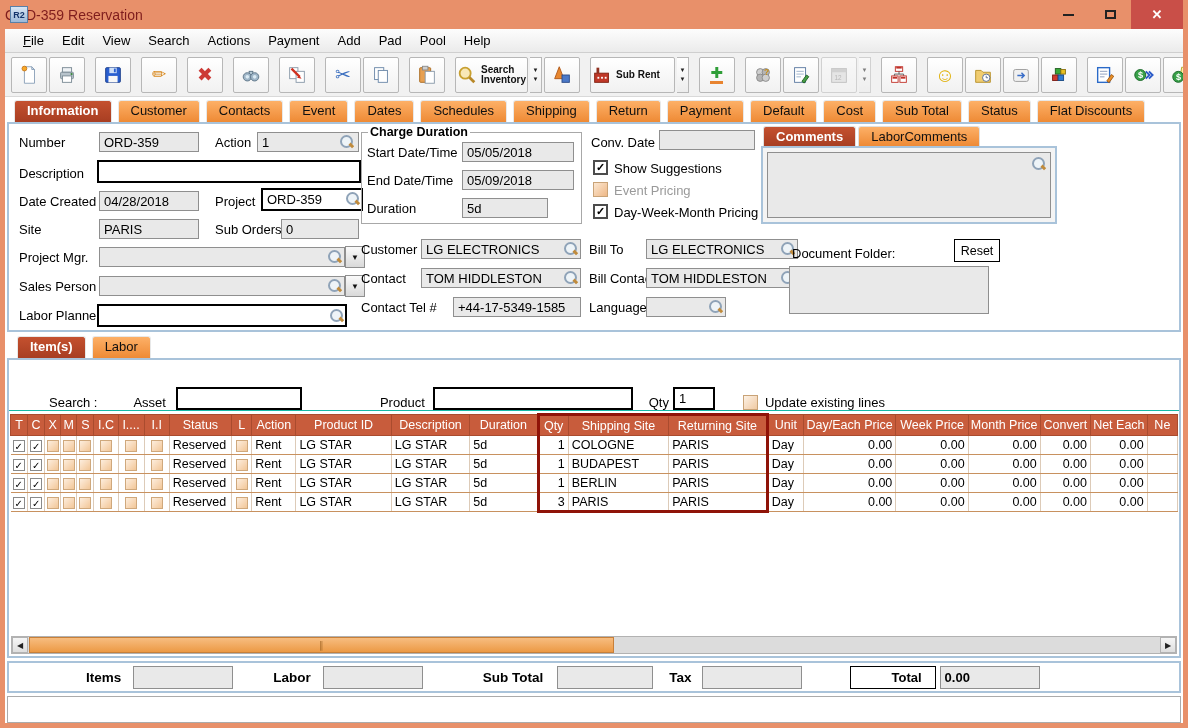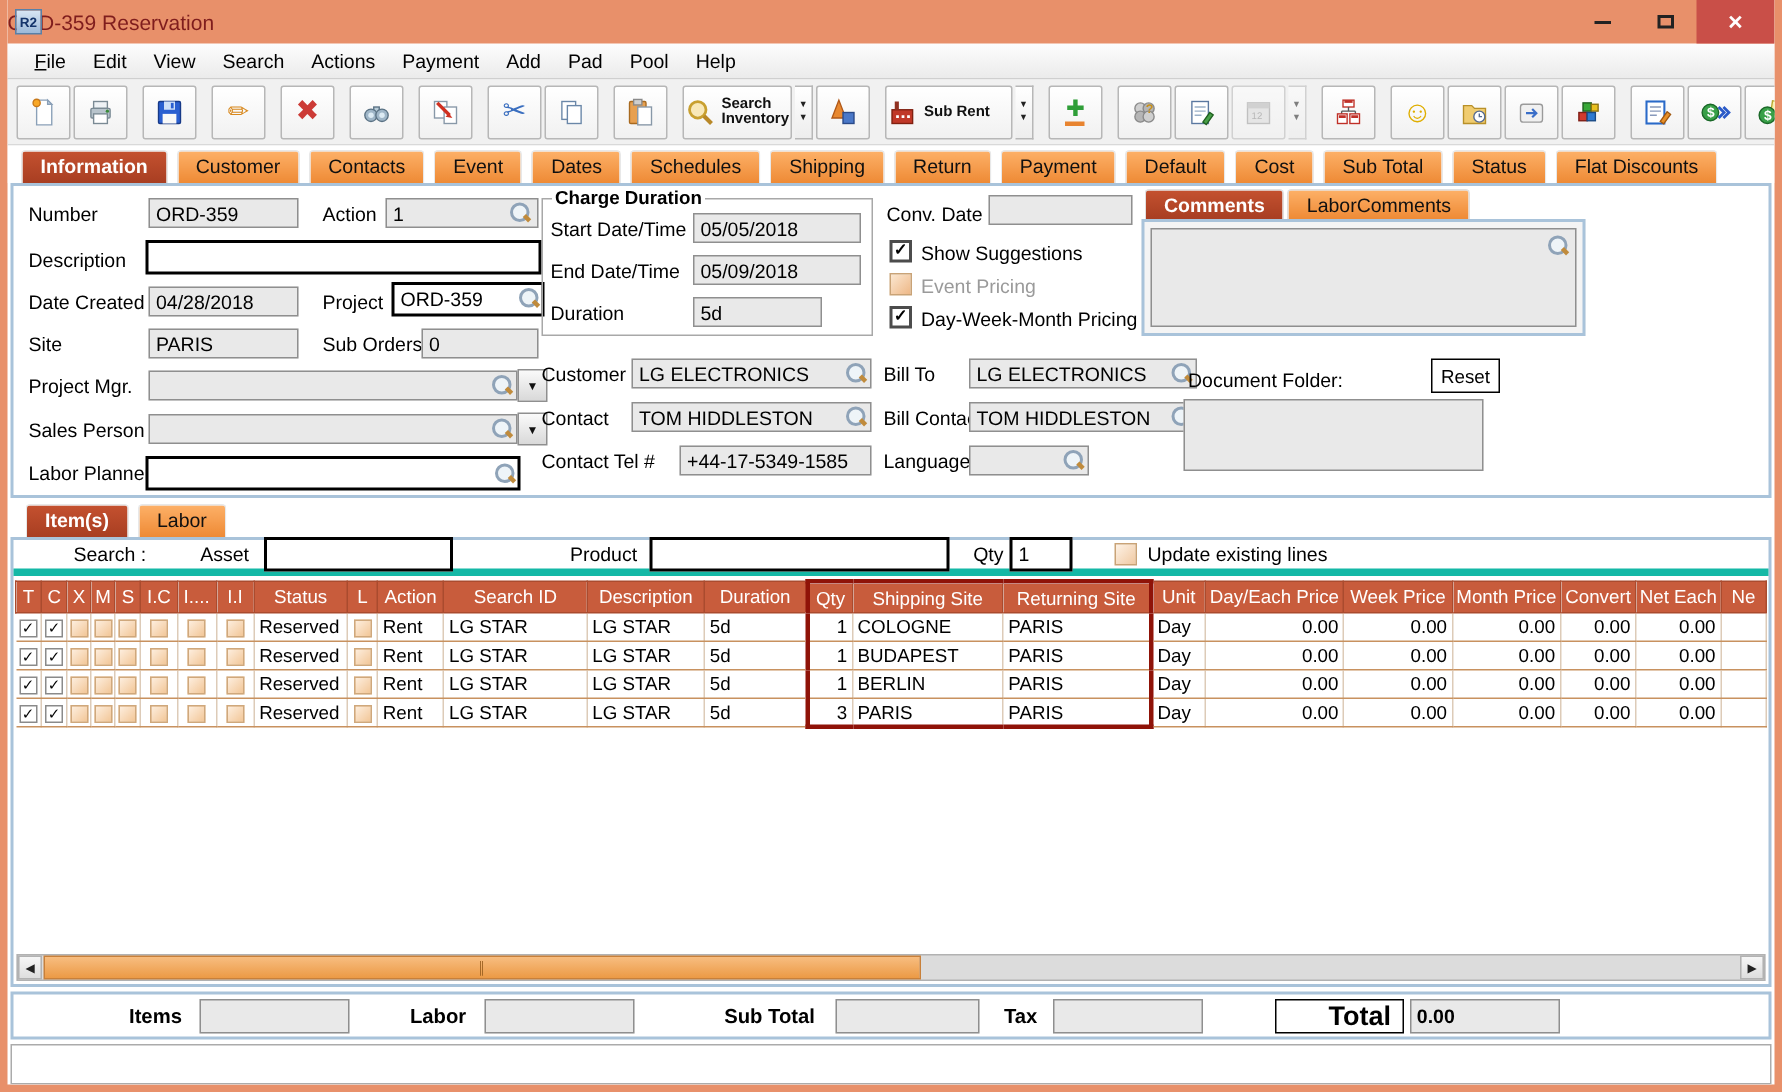--- a/index.html
+++ b/index.html
@@ -61,21 +61,21 @@
   .ctab { padding:2px 12px; background:linear-gradient(#fdb067,#ee8a35); border:1px solid #e0e0e0; border-bottom:none; border-radius:3px 3px 0 0; font-size:13px; color:#111; margin-right:2px; }
   .ctab.active { background:linear-gradient(#c4512f,#a83e22); color:#fff; font-weight:bold; }
   .comment-box-outer { border:2px solid #a9c3da; background:#f4f4f4; padding:4px; }
   .comment-box { height:66px; background:#e9e9e9; border:1px solid #8f8f8f; position:relative; }
   .reset-btn { position:absolute; left:945px; top:115px; width:46px; height:23px; background:#fff; border:1px solid #000; font-size:12.5px; display:flex; align-items:center; justify-content:center; }
   .docfolder-box { position:absolute; left:780px; top:142px; width:200px; height:48px; background:#e9e9e9; border:1px solid #8f8f8f; }
 
   
   .items-tabbar { display:flex; padding:4px 0 0 10px; height:26px; background:#fff; }
   .items-panel { position:relative; height:300px; display:flex; flex-direction:column; }
-  .search-row { height:24px; display:flex; align-items:center; border-bottom:5px solid #14b8a6; font-size:13px; flex:0 0 auto; }
+  .search-row { height:51px; display:flex; align-items:flex-end; border-bottom:1px solid #14b8a6; font-size:13px; flex:0 0 auto; }
   .search-row .slabel { white-space:nowrap; }
   .sfld { background:#fff; border:2px solid #000; height:23px; font-size:13px; font-family:"Liberation Sans",sans-serif; padding:0 4px; }
   .upd-cbx { width:15px; height:15px; background:linear-gradient(135deg,#fdf2e6,#f0c9a2); border:1px solid #c9a377; margin-left:28px; flex:0 0 auto; }
 
   table.items-table { border-collapse:collapse; table-layout:fixed; margin:2px 1px 0; flex:0 0 auto; }
   table.items-table th { background:#c85c3c; color:#fff; font-weight:normal; font-size:12.5px; height:21px; border:1px solid #a8before4a2c; border:1px solid #aa4b2e; padding:0 2px; overflow:hidden; white-space:nowrap; }
   table.items-table td { font-size:12.5px; color:#000; height:19px; border-right:1px solid #ddcbb8; border-bottom:1px solid #c8915f; padding:0 3px; overflow:hidden; white-space:nowrap; background:#fff; }
   table.items-table td.num { text-align:right; }
   table.items-table td.ck { text-align:center; padding:0; }
   .tcb { display:inline-block; width:12px; height:12px; border:1px solid #8a8a8a; background:#fff; font-size:10px; line-height:11px; text-align:center; vertical-align:middle; }
@@ -87,21 +87,21 @@
 
   .table-spacer { flex:1 1 auto; }
   .hscroll { height:18px; margin:0 2px 2px; background:#dcdcdc; border:1px solid #b2b2b2; position:relative; display:flex; align-items:stretch; flex:0 0 auto; }
   .scroll-arrow { width:16px; background:linear-gradient(#f6f6f6,#dedede); border:1px solid #b2b2b2; font-size:8px; color:#222; display:flex; align-items:center; justify-content:center; flex:0 0 auto; }
   .scroll-arrow.right { margin-left:auto; }
   .scroll-thumb { position:absolute; left:17px; width:585px; top:0; bottom:0; background:linear-gradient(#f7bd80,#ec9a45); border:1px solid #c8803a; display:flex; align-items:center; justify-content:center; font-size:8px; color:#9a6020; letter-spacing:1px; }
 
   
   .totals-panel { height:32px; margin-top:3px; display:flex; align-items:center; font-size:13.5px; font-weight:bold; color:#000; }
   .tot-fld { height:23px; background:#e9e9e9; border:1px solid #8f8f8f; font-size:13px; font-weight:bold; display:flex; align-items:center; padding:0 4px; }
-  .total-box { width:86px; height:23px; background:#fff; border:1px solid #000; display:flex; align-items:center; justify-content:center; font-weight:bold; font-size:18px;padding-left:28px; }
+  .total-box { width:86px; height:23px; background:#fff; border:1px solid #000; display:flex; align-items:center; justify-content:center; font-weight:bold; font-size:13px;padding-left:28px; }
 
   .statusbar { height:27px; margin-top:3px; background:#fff; border:1px solid #ababab; }
 </style>
 </head>
 <body>
 
 <div class="window">
 
   <div class="titlebar">
     <div class="app-icon">R2</div>
@@ -482,21 +482,21 @@
               <th>C</th>
               <th>X</th>
               <th>M</th>
               <th>S</th>
               <th>I.C</th>
               <th>I....</th>
               <th>I.I</th>
               <th>Status</th>
               <th>L</th>
               <th>Action</th>
-              <th>Search ID</th>
+              <th>Product ID</th>
               <th>Description</th>
               <th>Duration</th>
               <th class="hl-t hl-l">Qty</th>
               <th class="hl-t">Shipping Site</th>
               <th class="hl-t hl-r">Returning Site</th>
               <th>Unit</th>
               <th>Day/Each Price</th>
               <th>Week Price</th>
               <th>Month Price</th>
               <th>Convert</th>

